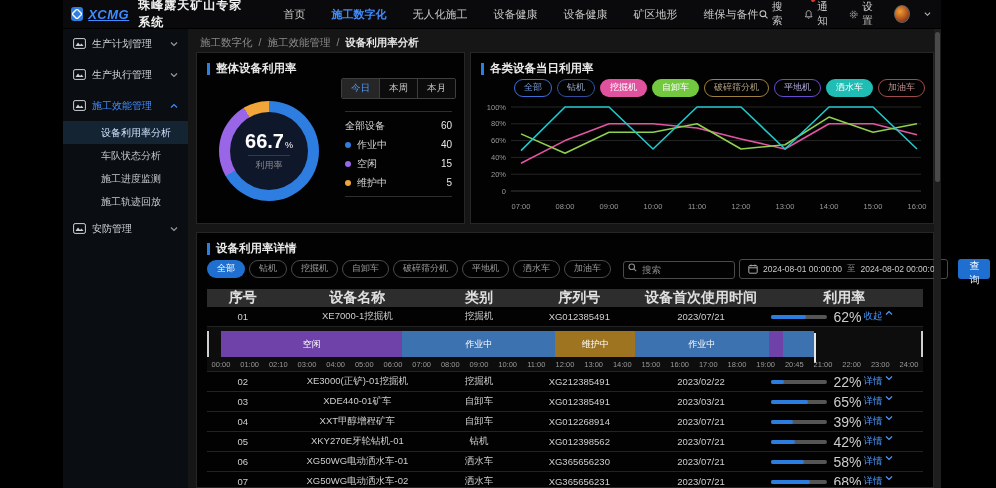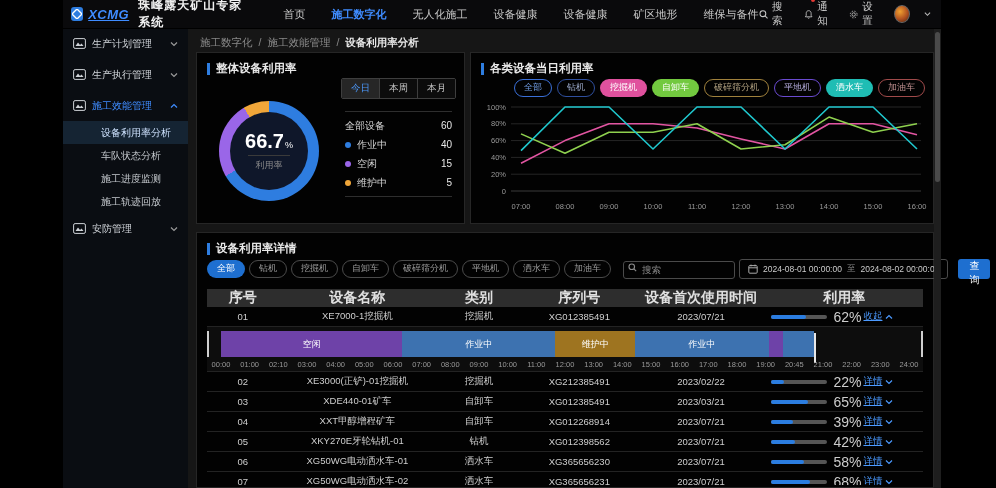--- a/index.html
+++ b/index.html
@@ -85,21 +85,21 @@
   
   .tbl-head{position:absolute;left:10px;right:10px;top:56px;height:18px;background:#2d2d2d;display:grid;grid-template-columns:10% 22% 12% 16% 18% 22%;align-items:center;}
   .tbl-head .hc{font-size:14px;font-weight:bold;color:#e0e0e0;text-align:center;white-space:nowrap;}
   .tbl-body{position:absolute;left:10px;right:10px;top:74px;bottom:2px;overflow:hidden;}
   .trow{display:grid;grid-template-columns:10% 22% 12% 16% 18% 22%;align-items:center;height:19px;border-bottom:1px solid #232323;}
   .trow .tc{font-size:9.5px;color:#cfcfcf;text-align:center;white-space:nowrap;overflow:hidden;}
   .util-cell{display:flex;align-items:center;justify-content:flex-start;padding-left:6px;gap:6px;}
   .ubar{width:56px;height:4px;background:#555;border-radius:2px;position:relative;}
   .ubar .fill{position:absolute;left:0;top:0;bottom:0;background:#2b7de0;border-radius:2px;}
   .upct{font-size:14px;color:#ccc;width:24px;text-align:left;}
-  .tlink{display:flex;align-items:center;gap:3px;color:#4c9aff;font-size:9.5px;cursor:pointer;white-space:nowrap;text-decoration:underline;}
+  .tlink{display:flex;align-items:flex-start;gap:3px;color:#4c9aff;font-size:9.5px;cursor:pointer;white-space:nowrap;}
 
   
   .gantt{position:relative;height:44px;border-bottom:1px solid #232323;background:#0d0d0d;}
   .gantt-bar{position:absolute;left:14px;right:14px;top:4px;height:26px;}
   .gseg{position:absolute;top:0;bottom:0;display:flex;align-items:center;justify-content:center;font-size:9px;color:#fff;overflow:hidden;white-space:nowrap;}
   .gcursor{position:absolute;top:2px;height:30px;width:2px;background:#e8e8e8;}
   .gedge{position:absolute;top:4px;height:26px;width:2px;background:#cfcfcf;}
   .gantt-axis{position:absolute;left:14px;right:14px;top:33px;height:10px;}
   .gtick{position:absolute;transform:translateX(-50%);font-size:7.5px;color:#9a9a9a;white-space:nowrap;}
 

